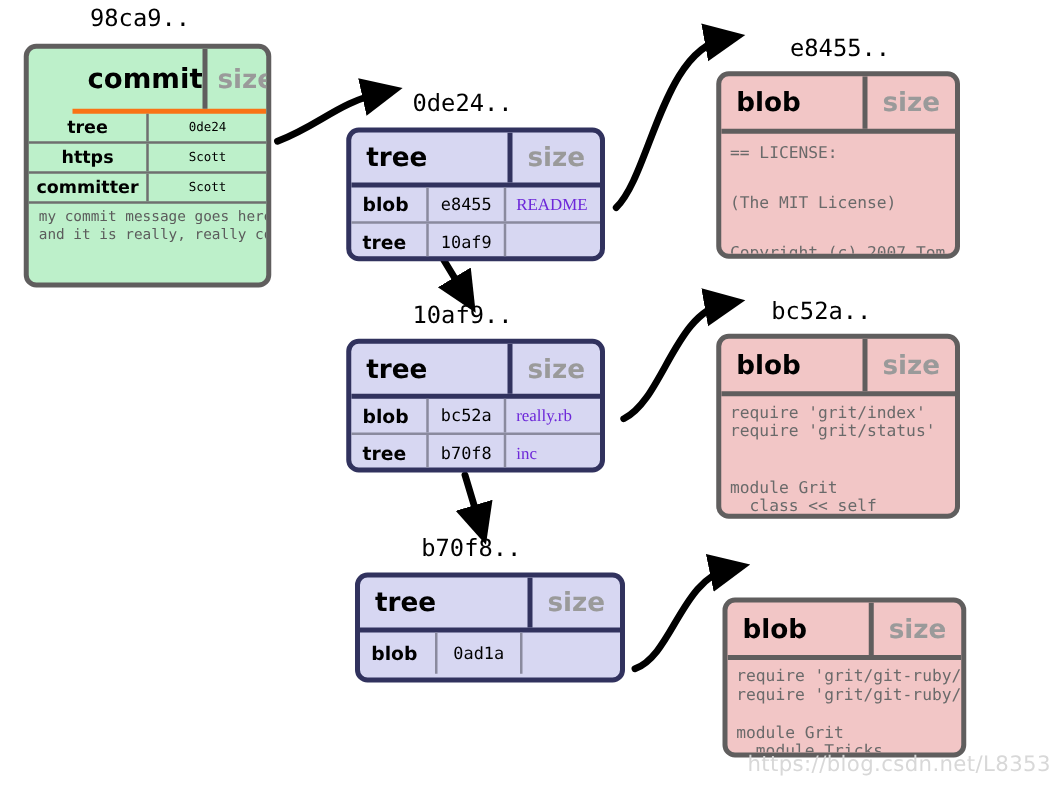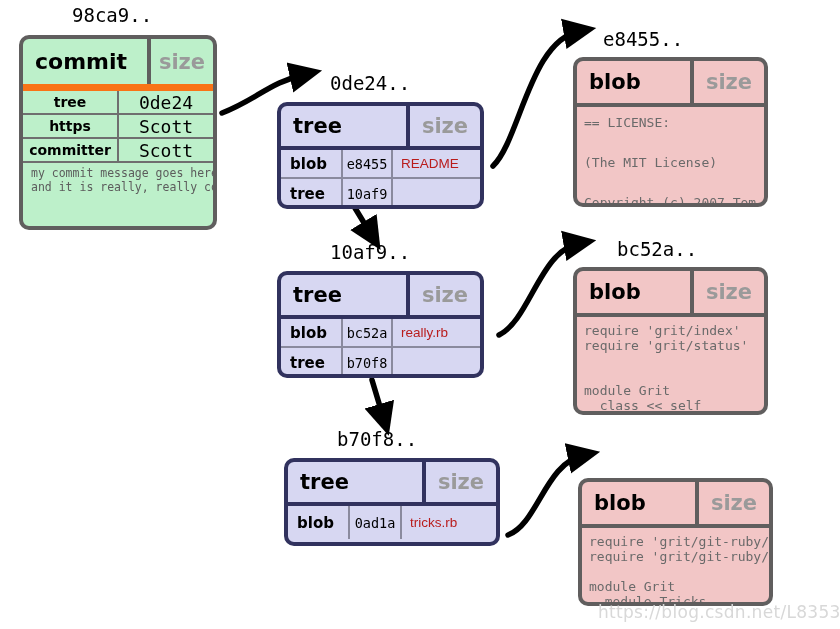--- a/index.html
+++ b/index.html
@@ -83,21 +83,22 @@
   }
 
   
   .commit-box {
     background: #bdf0ca;
     border: 4px solid #605e5e;
     border-radius: 10px;
   }
   .commit-box .hdr {
     height: 52px;
-    border-bottom: 7px solid #f97316;
+    border-bottom: 4px solid #f97316;
+    margin-left: 35px;
   }
   .commit-box .hdr .type { font-size: 22px; }
   .commit-box .hdr .size {
     width: 66px;
     border-left: 4px solid #605e5e;
   }
   .commit-row {
     display: flex;
     flex: 0 0 auto;
     height: 24px;
@@ -115,21 +116,21 @@
     color: #000;
     border-right: 2px solid #6f6f6f;
     box-sizing: border-box;
   }
   .commit-row .v {
     flex: 1 1 auto;
     display: flex;
     align-items: center;
     justify-content: center;
     font-family: "DejaVu Sans Mono", monospace;
-    font-size: 18px;
+    font-size: 10px;
     color: #000;
     box-sizing: border-box;
   }
   .commit-msg {
     flex: 1 1 auto;
     padding: 3px 6px 2px 8px;
     font-family: "DejaVu Sans Mono", monospace;
     font-size: 11.5px;
     line-height: 14px;
     color: #5c5c5c;
@@ -164,39 +165,39 @@
     display: flex;
     align-items: center;
     padding-left: 9px;
     font-weight: bold;
     font-size: 15px;
     color: #000;
     border-right: 2px solid #8a8a9e;
     box-sizing: border-box;
   }
   .tree-row .c-hash {
-    width: 50px;
+    width: 62px;
     flex: 0 0 auto;
     display: flex;
     align-items: center;
     justify-content: center;
     font-family: "DejaVu Sans Mono", monospace;
     font-size: 13.5px;
     color: #000;
     border-right: 2px solid #8a8a9e;
     box-sizing: border-box;
   }
   .tree-row .c-name {
     flex: 1 1 auto;
     display: flex;
     align-items: center;
     padding-left: 8px;
-    font-family: Liberation Sans, sans-serif;
+    font-family: Liberation Serif, serif;
     font-size: 13.5px;
-    color: #b91c1c;
+    color: #6d28d9;
     box-sizing: border-box;
   }
 
   
   .blob-box {
     background: #f2c6c6;
     border: 4px solid #605e5e;
     border-radius: 10px;
   }
   .blob-box .hdr {
@@ -311,41 +312,41 @@
         <div class="size">size</div>
       </div>
       <div class="tree-row sep">
         <div class="c-type">blob</div>
         <div class="c-hash">bc52a</div>
         <div class="c-name">really.rb</div>
       </div>
       <div class="tree-row">
         <div class="c-type">tree</div>
         <div class="c-hash">b70f8</div>
+        <div class="c-name">inc</div>
       </div>
     </div>
   </div>
 
   <div class="hash-label" style="left:337px; top:428px;">b70f8..</div>
 
   <div class="obj tree-box" style="left:284px; top:458px; width:216px; height:88px;">
     <div class="inner">
       <div class="hdr">
         <div class="type">tree</div>
         <div class="size">size</div>
       </div>
       <div class="tree-row" style="height:33px;">
         <div class="c-type">blob</div>
-        <div class="c-hash" style="width:52px;">0ad1a</div>
-        <div class="c-name">tricks.rb</div>
-      </div>
-    </div>
-  </div>
-
-  <div class="hash-label" style="left:603px; top:28px;">e8455..</div>
+        <div class="c-hash" style="width:68px;">0ad1a</div>
+      </div>
+    </div>
+  </div>
+
+  <div class="hash-label" style="left:632px; top:28px;">e8455..</div>
 
   <div class="obj blob-box" style="left:573px; top:57px; width:195px; height:150px;">
     <div class="inner">
       <div class="hdr">
         <div class="type">blob</div>
         <div class="size">size</div>
       </div>
       <div class="blob-content wide">== LICENSE:
 
 (The MIT License)

